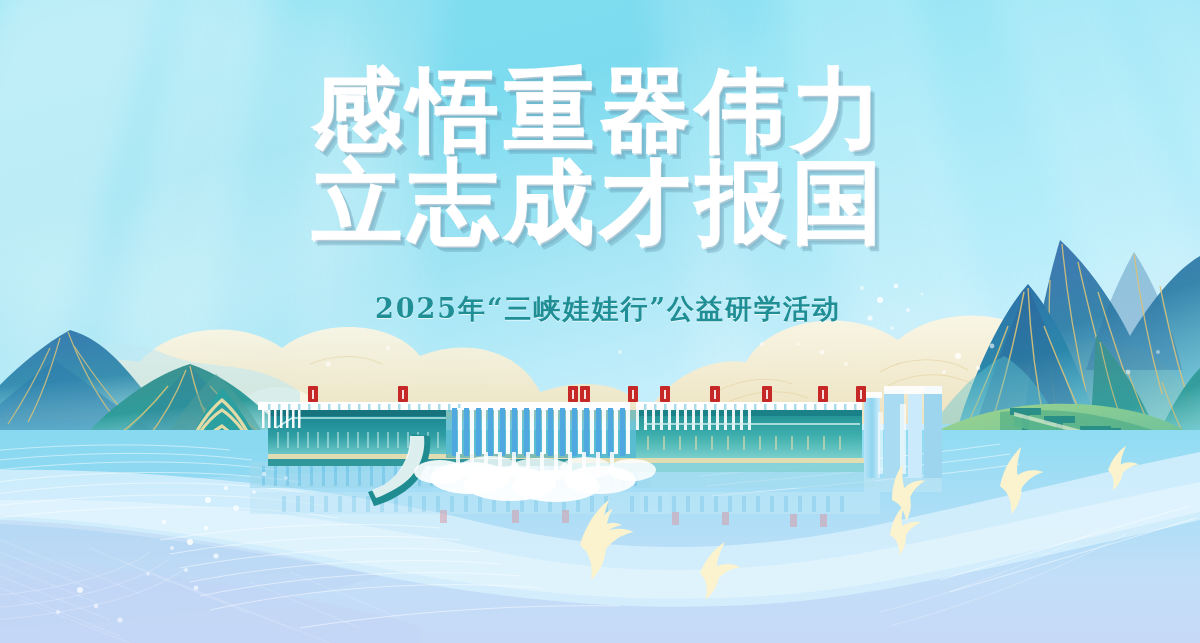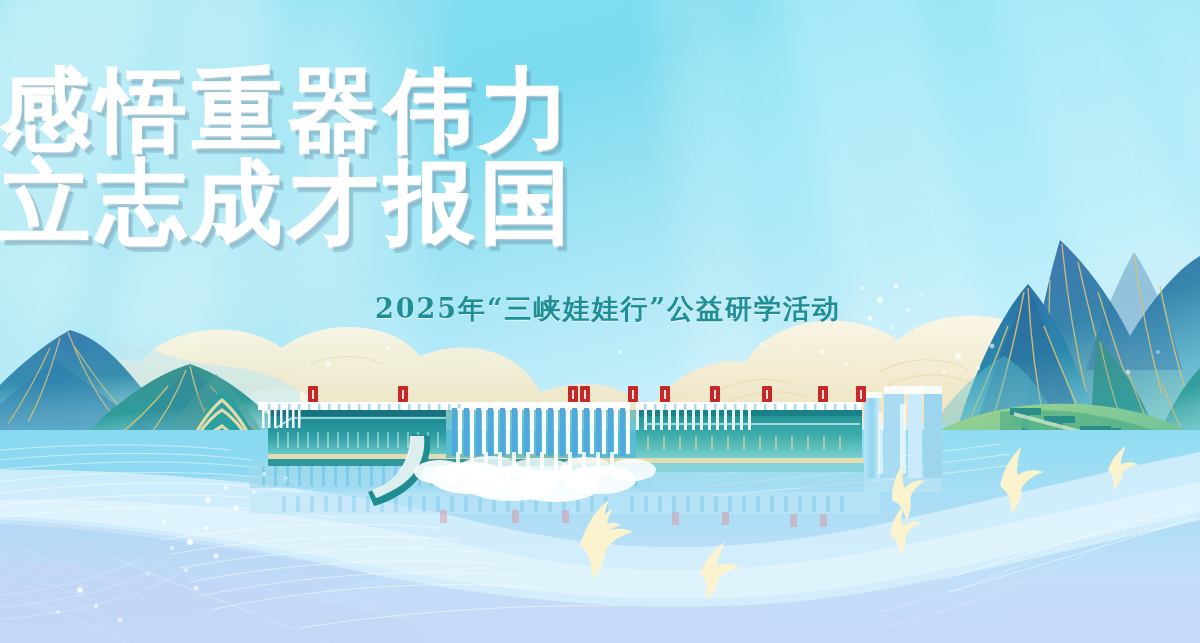--- a/index.html
+++ b/index.html
@@ -26,21 +26,21 @@
   .ray.r5{left:760px;width:130px;height:540px;transform:rotate(-12deg);opacity:.35;}
   .ray.r6{left:960px;width:110px;height:520px;transform:rotate(-18deg);opacity:.30;}
   .ray.r7{left:1080px;width:160px;height:500px;transform:rotate(-24deg);opacity:.28;}
   .softblob{position:absolute;border-radius:50%;filter:blur(40px);}
   .sb1{left:-120px;top:-60px;width:520px;height:420px;background:rgba(255,255,255,.35);}
   .sb2{left:700px;top:-120px;width:560px;height:430px;background:rgba(180,240,252,.5);}
 
   
   .title-wrap{
     position:absolute;left:0;top:62px;width:1200px;
-    text-align:left;z-index:40;pointer-events:none;
+    text-align:center;z-index:40;pointer-events:none;
   }
   .t-line{
     font-family:"DejaVu Sans","Liberation Sans",sans-serif;
     font-weight:bold;
     font-size:90px;
     line-height:96px;
     letter-spacing:6px;
     color:#ffffff;
     text-shadow:
        5px 6px 0 rgba(90,140,165,.30),

